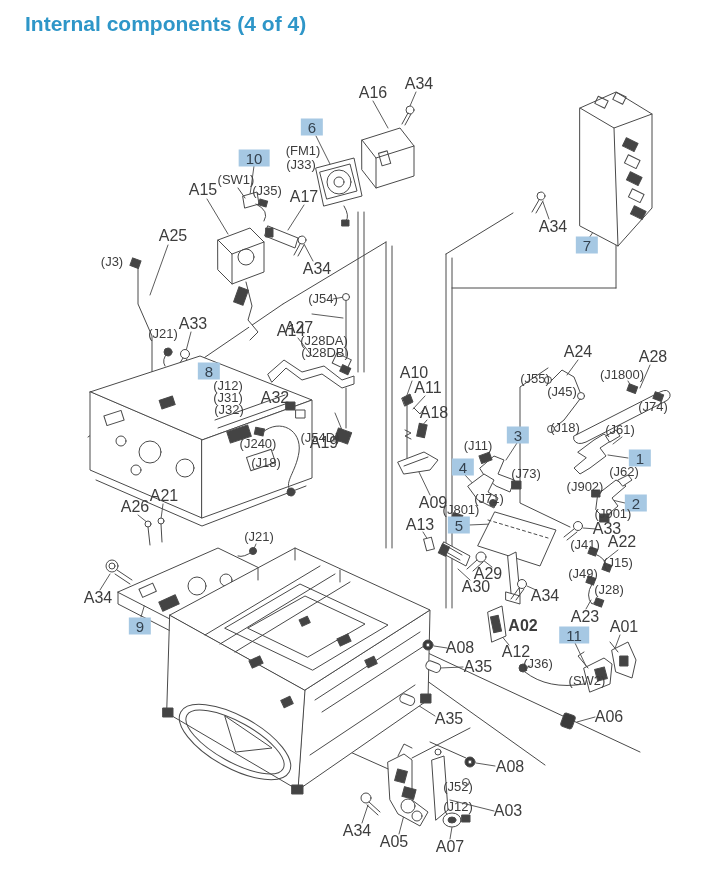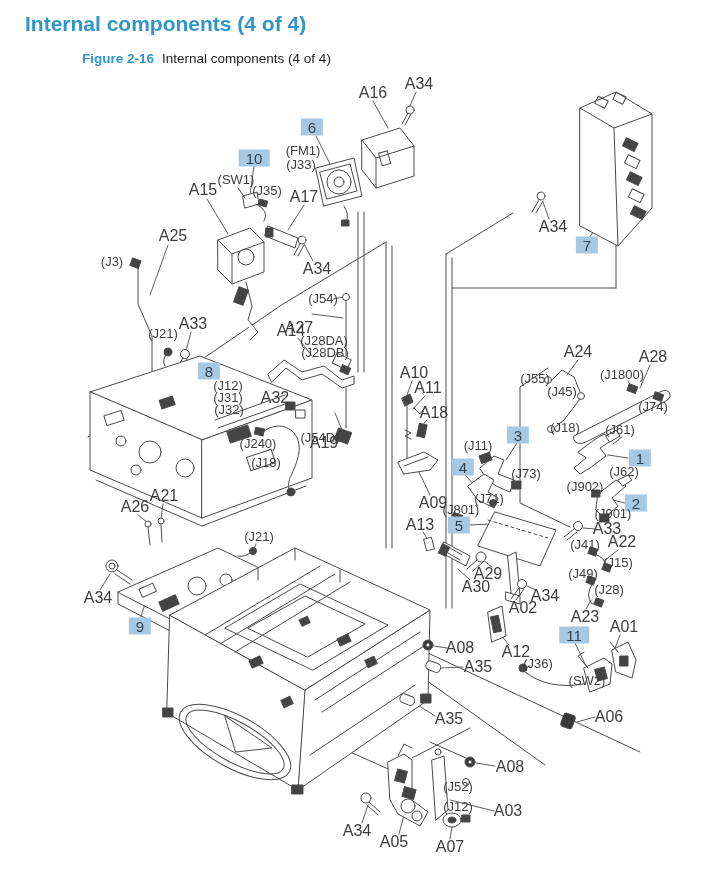--- a/index.html
+++ b/index.html
@@ -30,23 +30,20 @@
   .callout.ref{
     font-size:15px;background:var(--hl);color:#34424F;
     padding:0 7px;line-height:17px;height:17px;
   }
 </style>
 </head>
 <body>
 
 <div class="page">
   <h1 class="heading">Internal components (4 of 4)</h1>
-  <div class="figcap">
-    <span class="figlabel">Figure 2-16</span><span>Internal components (4 of 4)</span>
-  </div>
 
   <div class="diagram">
     <svg width="716" height="890" viewBox="0 0 716 890">
       <g fill="none" stroke="#4A4A4A" stroke-width="1" stroke-linejoin="round" stroke-linecap="round">
 
         <g>
           <path d="M358,212 V372 M364,212 V372"></path>
           <path d="M283,304 L386,242 M386,242 V548 M392,246 V548"></path>
           <path d="M88,437 L283,304"></path>
           <path d="M446,254 V608 M452,258 V608 M446,254 L513,213"></path>
@@ -405,21 +402,21 @@
         <div class="callout connector" style="left: 613px; top: 514px;">(J901)</div>
         <div class="callout part" style="left: 607px; top: 529px;">A33</div>
         <div class="callout connector" style="left: 585px; top: 545px;">(J41)</div>
         <div class="callout part" style="left: 622px; top: 542px;">A22</div>
         <div class="callout connector" style="left: 618px; top: 563px;">(J15)</div>
         <div class="callout connector" style="left: 583px; top: 574px;">(J49)</div>
         <div class="callout connector" style="left: 609px; top: 590px;">(J28)</div>
         <div class="callout part" style="left: 488px; top: 574px;">A29</div>
         <div class="callout part" style="left: 476px; top: 587px;">A30</div>
         <div class="callout part" style="left: 545px; top: 596px;">A34</div>
-        <div class="callout part" style="left: 523px; top: 608px;">A02</div>
+        <div class="callout part" style="left: 523px; top: 626px; font-weight: bold;">A02</div>
         <div class="callout part" style="left: 585px; top: 617px;">A23</div>
         <div class="callout part" style="left: 135px; top: 507px;">A26</div>
         <div class="callout part" style="left: 164px; top: 496px;">A21</div>
         <div class="callout connector" style="left: 259px; top: 537px;">(J21)</div>
         <div class="callout part" style="left: 98px; top: 598px;">A34</div>
         <div class="callout ref" style="left: 140px; top: 626px;">9</div>
         <div class="callout part" style="left: 460px; top: 648px;">A08</div>
         <div class="callout part" style="left: 516px; top: 652px;">A12</div>
         <div class="callout ref" style="left: 574px; top: 635px;">11</div>
         <div class="callout part" style="left: 624px; top: 627px;">A01</div>

